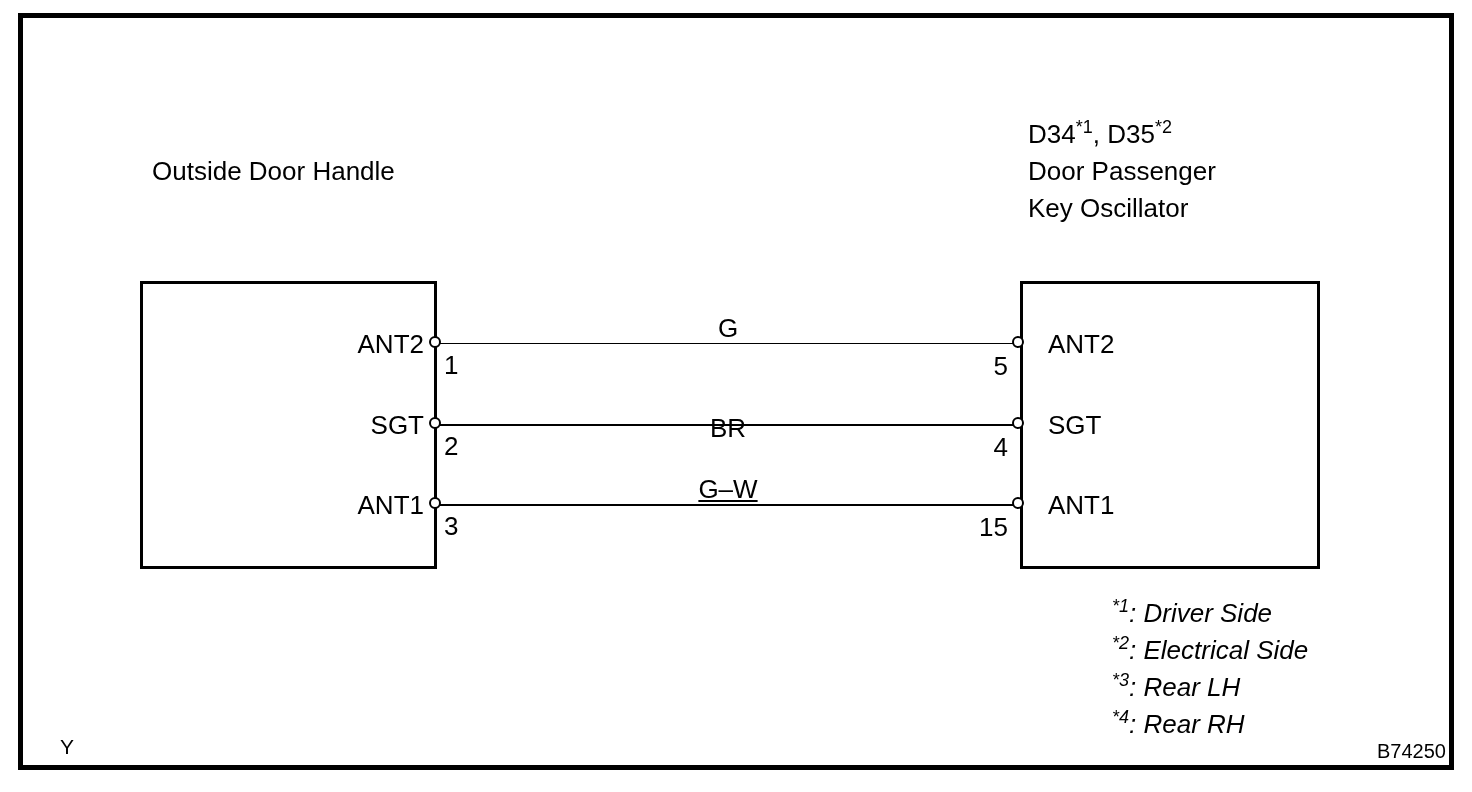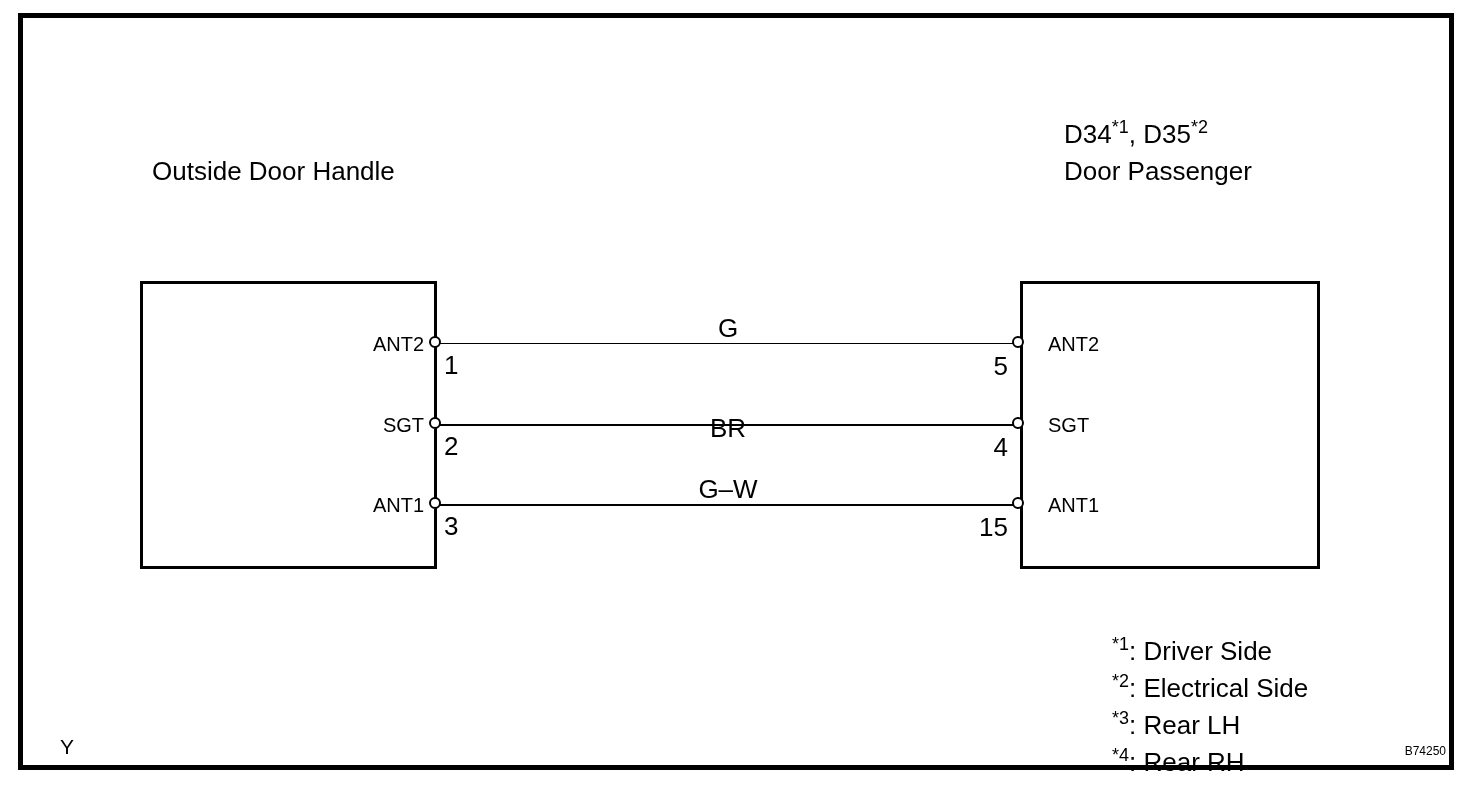--- a/index.html
+++ b/index.html
@@ -30,21 +30,21 @@
   .box-left  { left: 140px;  top: 281px; width: 297px; height: 288px; }
   .box-right { left: 1020px; top: 281px; width: 300px; height: 288px; }
 
   .label-block {
     position: absolute;
     font-size: 26px;
     line-height: 38px;
     white-space: nowrap;
   }
   .label-left  { left: 152px;  top: 152px; }
-  .label-right { left: 1064px; top: 116px; line-height: 37px; }
+  .label-right { left: 1028px; top: 116px; line-height: 37px; }
 
   sup {
     font-size: 18px;
     line-height: 0;
     vertical-align: super;
   }
 
   .wire {
     position: absolute;
     left: 437px;
@@ -58,85 +58,87 @@
   .wire-label {
     position: absolute;
     left: 578px;
     width: 300px;
     text-align: center;
     font-size: 26px;
     line-height: 28px;
   }
   .wlabel-1 { top: 314px; }
   .wlabel-2 { top: 395px; margin-top: 19px; }
-  .wlabel-3 { top: 475px; }
+  .wlabel-3 { top: 475px; text-decoration: underline; }
 
   .terminal {
     position: absolute;
     width: 12px; height: 12px;
     border: 2px solid #000;
     border-radius: 50%;
     background: #fff;
   }
 
   .pin-signal {
     position: absolute;
-    font-size: 20px;
+    font-size: 26px;
     line-height: 30px;
     white-space: nowrap;
   }
   .sig-left  { left: 224px; width: 200px; text-align: right; }
   .sig-right { left: 1048px; }
 
   .pin-number {
     position: absolute;
     font-size: 26px;
     line-height: 28px;
     white-space: nowrap;
   }
   .num-left  { left: 444px; }
   .num-right { left: 908px; width: 100px; text-align: right; }
 
   .footnotes {
     position: absolute;
-    left: 1112px; top: 633px;
+    left: 1112px; top: 595px;
     font-size: 26px;
     line-height: 37px;
     white-space: nowrap;
+    font-style: italic;
   }
 
   .page-marker {
     position: absolute;
     left: 60px; top: 736px;
     font-size: 21px;
     line-height: 22px;
   }
 
   .figure-code {
     position: absolute;
     left: 1336px; top: 742px;
     width: 110px;
     text-align: right;
-    font-size: 12px;
+    font-size: 20px;
     line-height: 18px;
   }
 </style>
 </head>
 <body>
 
 <div class="stage">
   <div class="frame"></div>
 
   <div class="label-block label-left">
     <div>Outside Door Handle</div>
   </div>
 
   <div class="label-block label-right">
     <div><span>D34</span><sup>*1</sup><span>, D35</span><sup>*2</sup></div>
     <div>Door Passenger</div>
+    <div>Key Oscillator</div>
   </div>
 
   <div class="component-box box-left"></div>
   <div class="component-box box-right"></div>
 
   <div class="wire wire-1"></div>
   <div class="wire wire-2"></div>
   <div class="wire wire-3"></div>
 
   <div class="wire-label wlabel-1">G</div>

